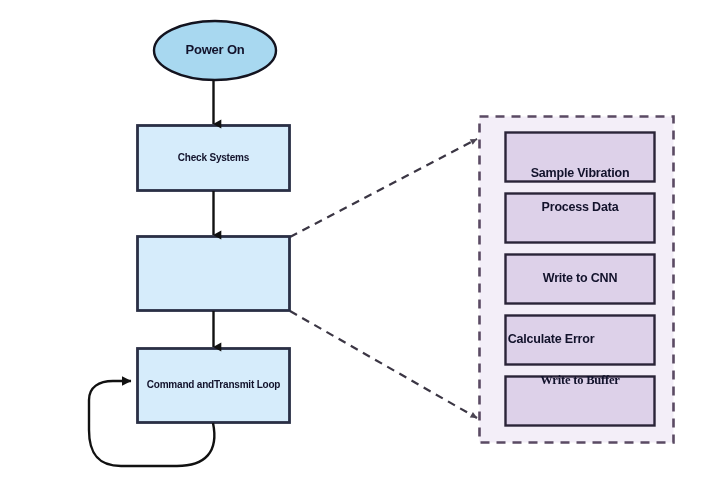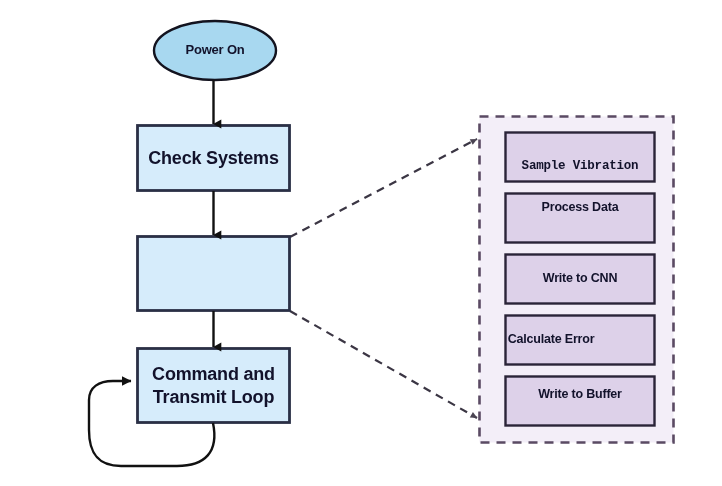--- a/index.html
+++ b/index.html
@@ -28,21 +28,21 @@
     justify-content: center;
     text-align: center;
     font-weight: bold;
     color: #12122b;
     letter-spacing: -0.2px;
     line-height: 1.25;
     pointer-events: none;
     user-select: none;
   }
   .lbl-start { font-size: 13px; }
-  .lbl-proc  { font-size: 18px; }
+  .lbl-proc  { font-size: 10px; }
   .lbl-sub   { font-size: 12.5px; }
   svg { display: block; }
 </style>
 </head>
 <body>
 
 <div id="canvas">
 
   <svg width="722" height="486" viewBox="0 0 722 486">
     <defs>
@@ -85,28 +85,28 @@
              L 80 400
              C 80 387, 90 381, 104 381
              L 122 381" fill="none" stroke="#111111" stroke-width="2.4" marker-end="url(#arrowRight)"></path>
   </svg>
 
   <div class="node-label lbl-start" style="left:145px; top:21px; width:122px; height:59px;">Power On</div>
 
   <div class="node-label lbl-proc" style="left:129px; top:126px; width:151px; height:64px;">Check Systems</div>
 
 
-  <div class="node-label lbl-proc" style="left:129px; top:349px; width:151px; height:73px; flex-direction:column;">
+  <div class="node-label lbl-proc" style="left:129px; top:349px; width:151px; height:73px; ">
     <span>Command and</span>
     <span>Transmit Loop</span>
   </div>
 
-  <div class="node-label lbl-sub" style="left:497px; top:143px; width:148px; height:48px;font-family:Liberation Mono, monospace;">Sample Vibration</div>
+  <div class="node-label lbl-sub" style="left:497px; top:150px; width:148px; height:48px;">Sample Vibration</div>
 
   <div class="node-label lbl-sub" style="left:497px; top:184px; width:148px; height:48px;">Process Data</div>
 
   <div class="node-label lbl-sub" style="left:497px; top:255px; width:148px; height:48px;">Write to CNN</div>
 
   <div class="node-label lbl-sub" style="left:468px; top:316px; width:148px; height:48px;">Calculate Error</div>
 
-  <div class="node-label lbl-sub" style="left:497px; top:371px; width:148px; height:48px;">Write to Buffer</div>
+  <div class="node-label lbl-sub" style="left:497px; top:357px; width:148px; height:48px;font-family:Liberation Serif, serif;">Write to Buffer</div>
 
 </div>
 
 </body></html>

